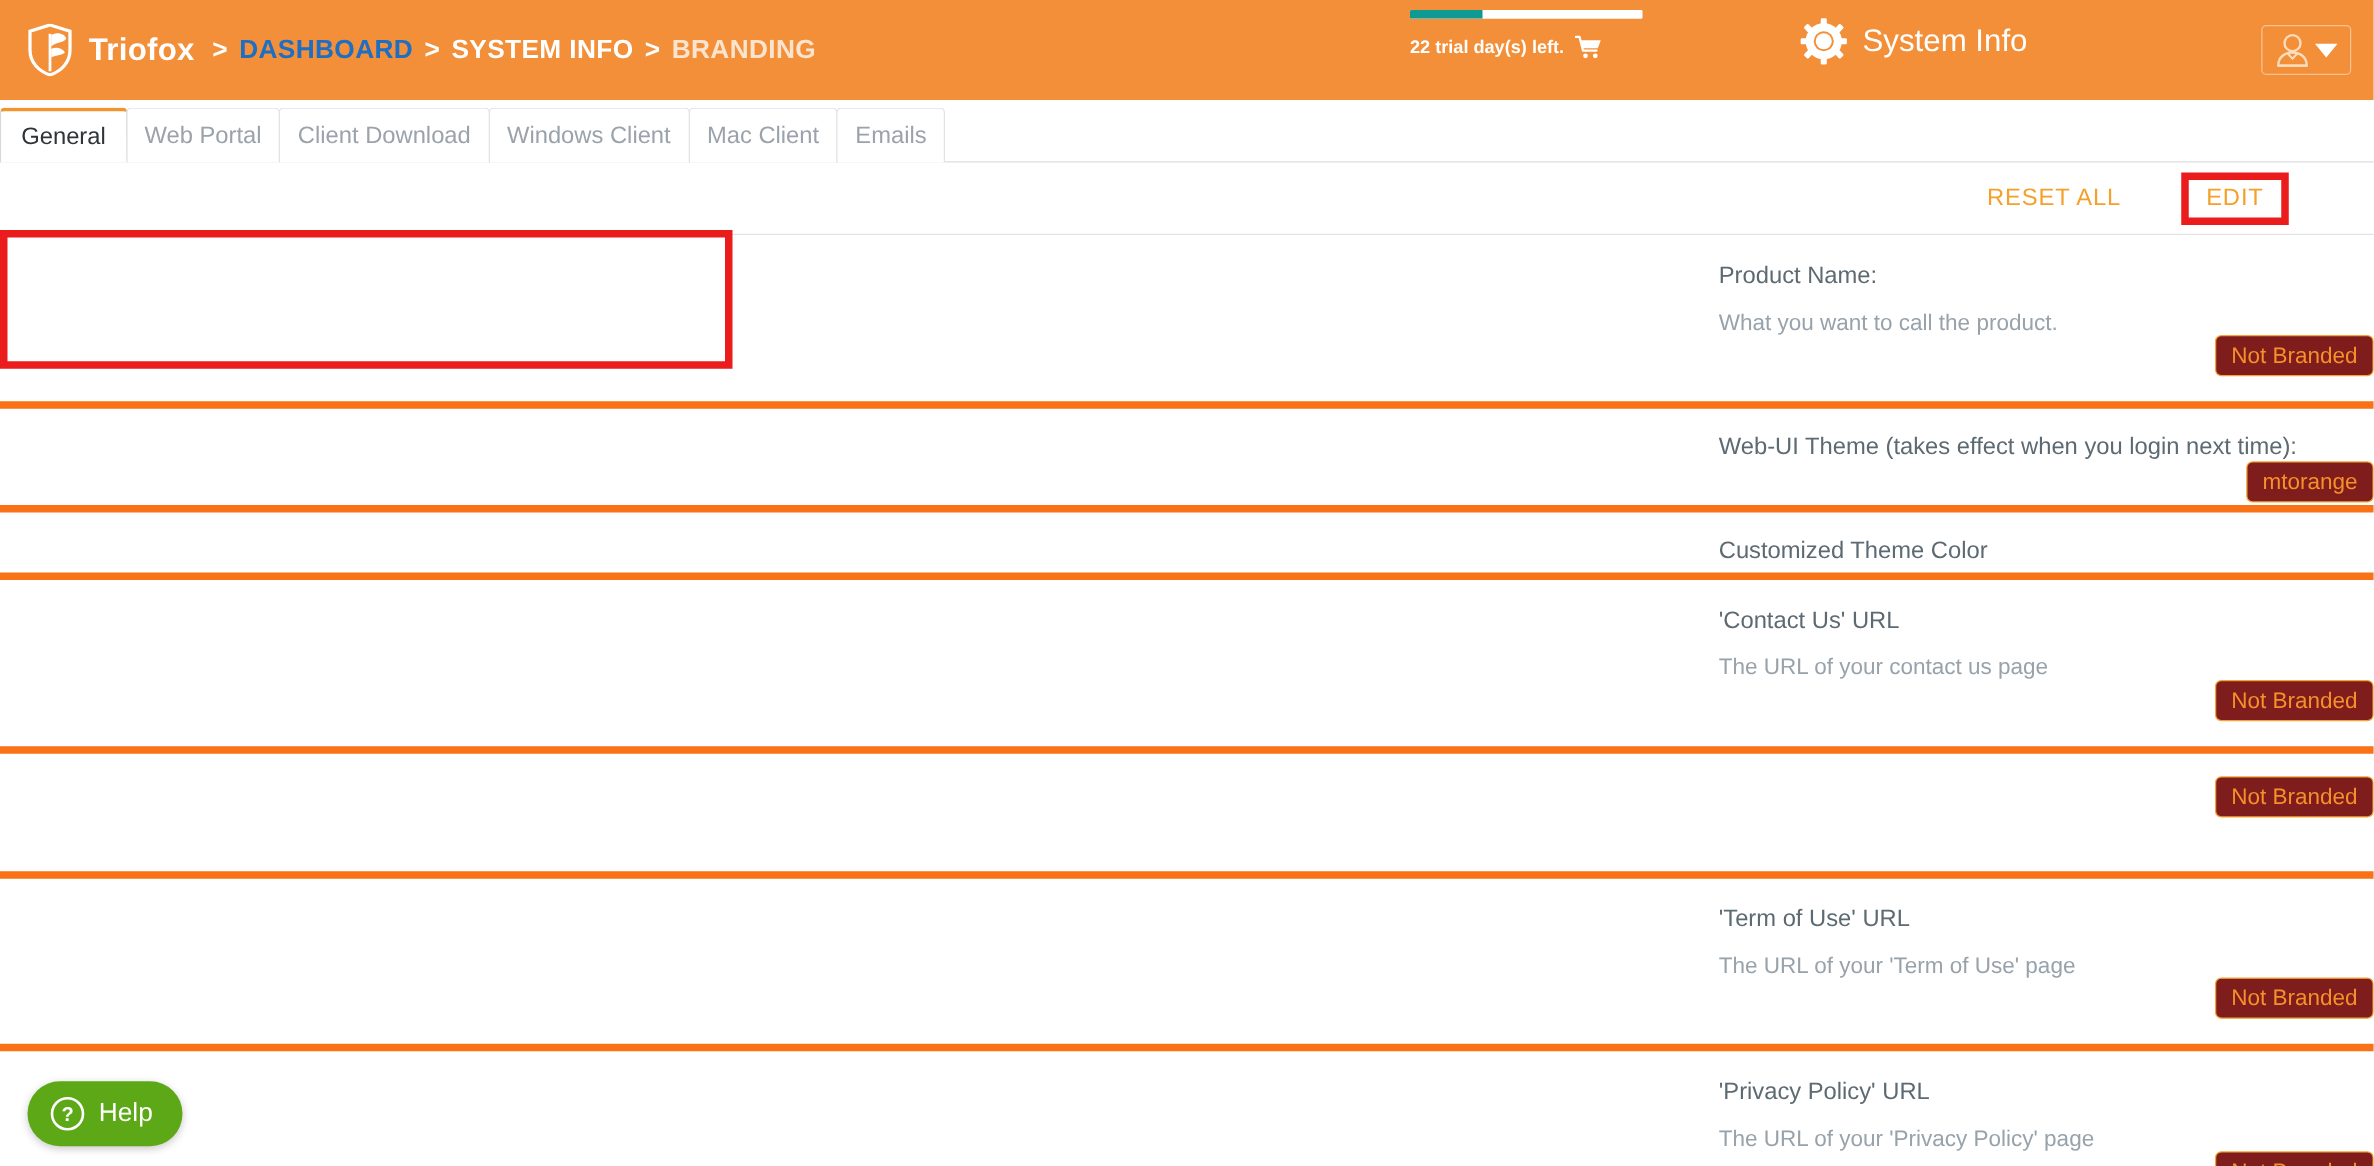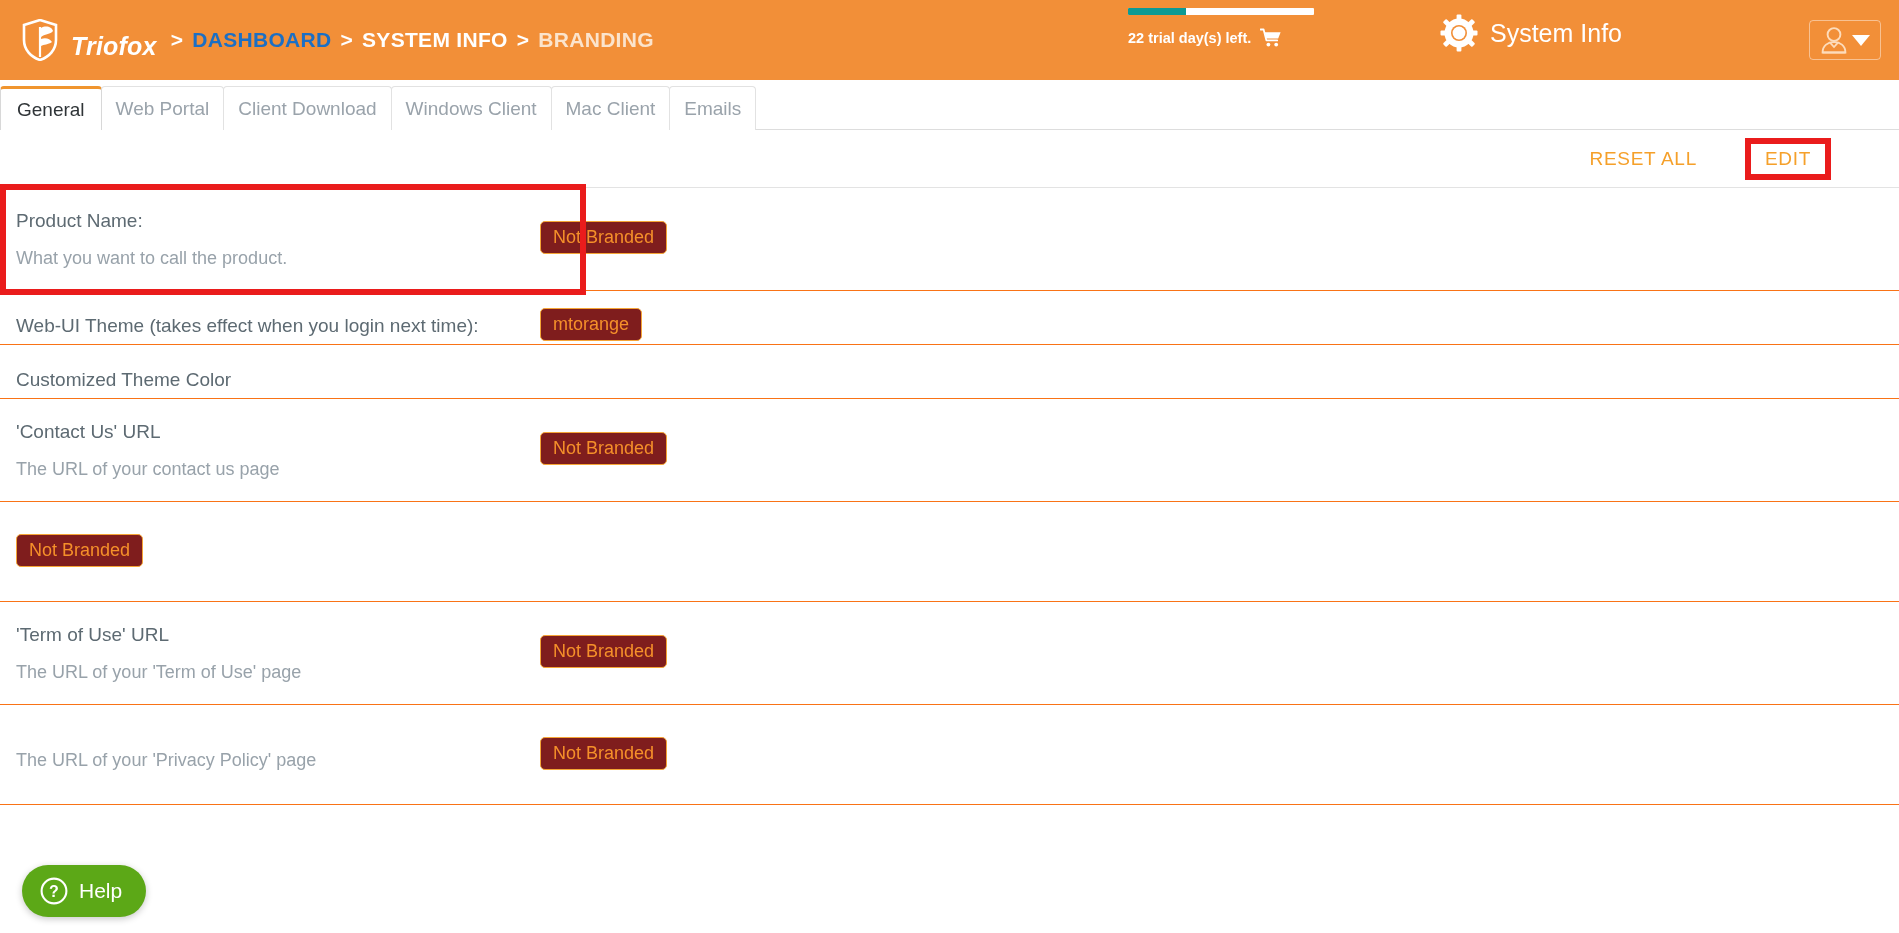--- a/index.html
+++ b/index.html
@@ -15,23 +15,22 @@
   .topbar {
     position: relative;
     height: 80px;
     background: #f28f38;
     display: flex;
     align-items: center;
     padding: 0 0 0 22px;
   }
   .brand-group {
     display: flex;
-    align-items: flex-end;
+    align-items: center;
     gap: 13px;
-    font-style: italic;
   }
   .logo-shield {
     width: 36px; height: 42px;
     flex: none;
     display: block;
   }
   .brand-name {
     color: #ffffff;
     font-size: 25px;
     font-weight: 700;
@@ -186,25 +185,26 @@
   }
 
   
   .content {
     position: relative;
     background: #ffffff;
     padding-top: 0;
   }
   .row {
     display: flex;
-    align-items: center;
-    border-bottom: 1px solid #f97316;
+    align-items: flex-end;
+    border-bottom: 6px solid #f97316;
     padding: 20px 0 20px 16px;
     min-height: 56px;
     position: relative;
+    flex-direction: column;
   }
   .row-labels {
     width: 524px;
     flex: none;
   }
   .row-title {
     font-size: 19px;
     color: #5d6a72;
     line-height: 1.35;
     white-space: nowrap;
@@ -381,20 +381,21 @@
     </div>
     <div class="row tall">
       <div class="row-labels">
         <div class="row-title">'Term of Use' URL</div>
         <div class="row-desc">The URL of your 'Term of Use' page</div>
       </div>
       <div class="pill">Not Branded</div>
     </div>
     <div class="row tall">
       <div class="row-labels">
+        <div class="row-title">'Privacy Policy' URL</div>
         <div class="row-desc">The URL of your 'Privacy Policy' page</div>
       </div>
       <div class="pill">Not Branded</div>
     </div>
     <div class="hl-box" style="left: 0px; top: -4px; width: 586px; height: 111px;"></div>
   </div>
 
 <div class="help-btn">
   <svg width="28" height="28" viewBox="0 0 28 28">
     <circle cx="14" cy="14" r="12.4" fill="none" stroke="#ffffff" stroke-width="2.1"></circle>

